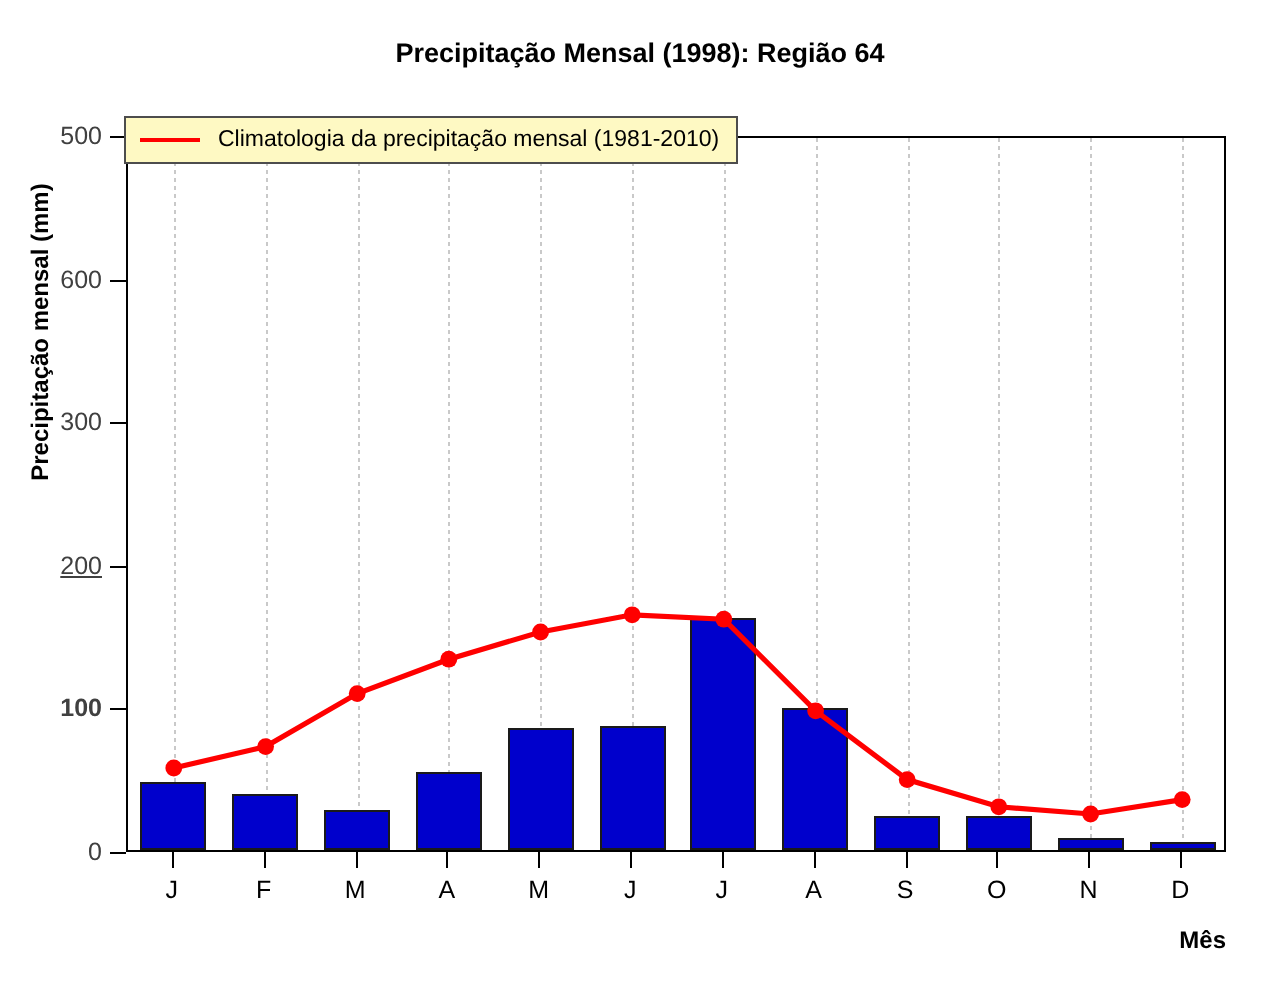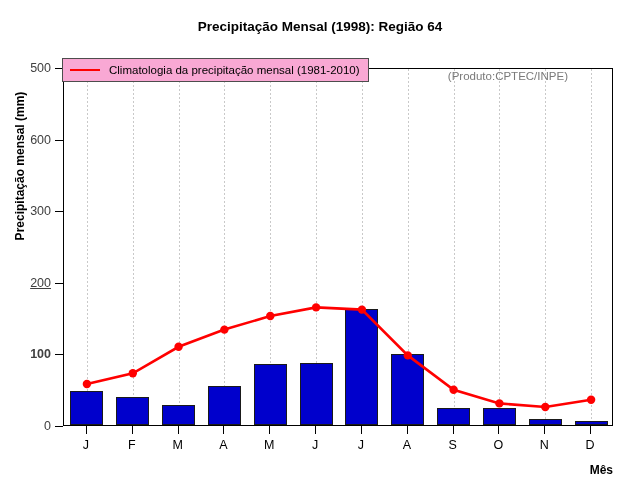--- a/index.html
+++ b/index.html
@@ -38,21 +38,21 @@
 
   
   #xaxis{position:absolute;left:63px;top:426px;width:550px;height:40px;}
   .xtick-mark{position:absolute;top:0;width:1px;height:8px;background:#000;}
   .xtick-label{position:absolute;top:12px;transform:translateX(-50%);font-size:12.5px;color:#000;}
   #xlabel{position:absolute;left:63px;top:463px;width:550px;text-align:right;font-size:12px;font-weight:bold;color:#000;}
 
   
   #legend{
     position:absolute;left:62px;top:58px;
-    background:#f9a8d4;border:1px solid #4d4d4d;
+    background:#fef9c3;border:1px solid #4d4d4d;
     padding:5px 8px 5px 7px;display:flex;align-items:center;gap:9px;
   }
   #legend-swatch{width:30px;height:0;border-top:2px solid #ff0000;display:block;}
   #legend-label{font-size:11.5px;color:#000;white-space:nowrap;}
 
   #source-note{
     position:absolute;right:72px;top:70px;font-size:11.5px;color:#7a7a7a;white-space:nowrap;
   }
 </style>
 </head>
@@ -117,21 +117,20 @@
         <circle cx="252.1" cy="238.4" r="4.2" fill="#ff0000"></circle>
         <circle cx="297.9" cy="240.6" r="4.2" fill="#ff0000"></circle>
         <circle cx="343.8" cy="286.4" r="4.2" fill="#ff0000"></circle>
         <circle cx="389.6" cy="320.8" r="4.2" fill="#ff0000"></circle>
         <circle cx="435.4" cy="334.4" r="4.2" fill="#ff0000"></circle>
         <circle cx="481.3" cy="338.0" r="4.2" fill="#ff0000"></circle>
         <circle cx="527.1" cy="330.8" r="4.2" fill="#ff0000"></circle>
       </svg>
   </div>
 
-  <div id="source-note">(Produto:CPTEC/INPE)</div>
 
   <div id="legend">
     <span id="legend-swatch"></span>
     <span id="legend-label">Climatologia da precipitação mensal (1981-2010)</span>
   </div>
 
   <div id="xaxis">
       <div class="xtick-mark" style="left: 22.9px;"></div>
       <div class="xtick-label" style="left: 22.9px;">J</div>
       <div class="xtick-mark" style="left: 68.8px;"></div>

